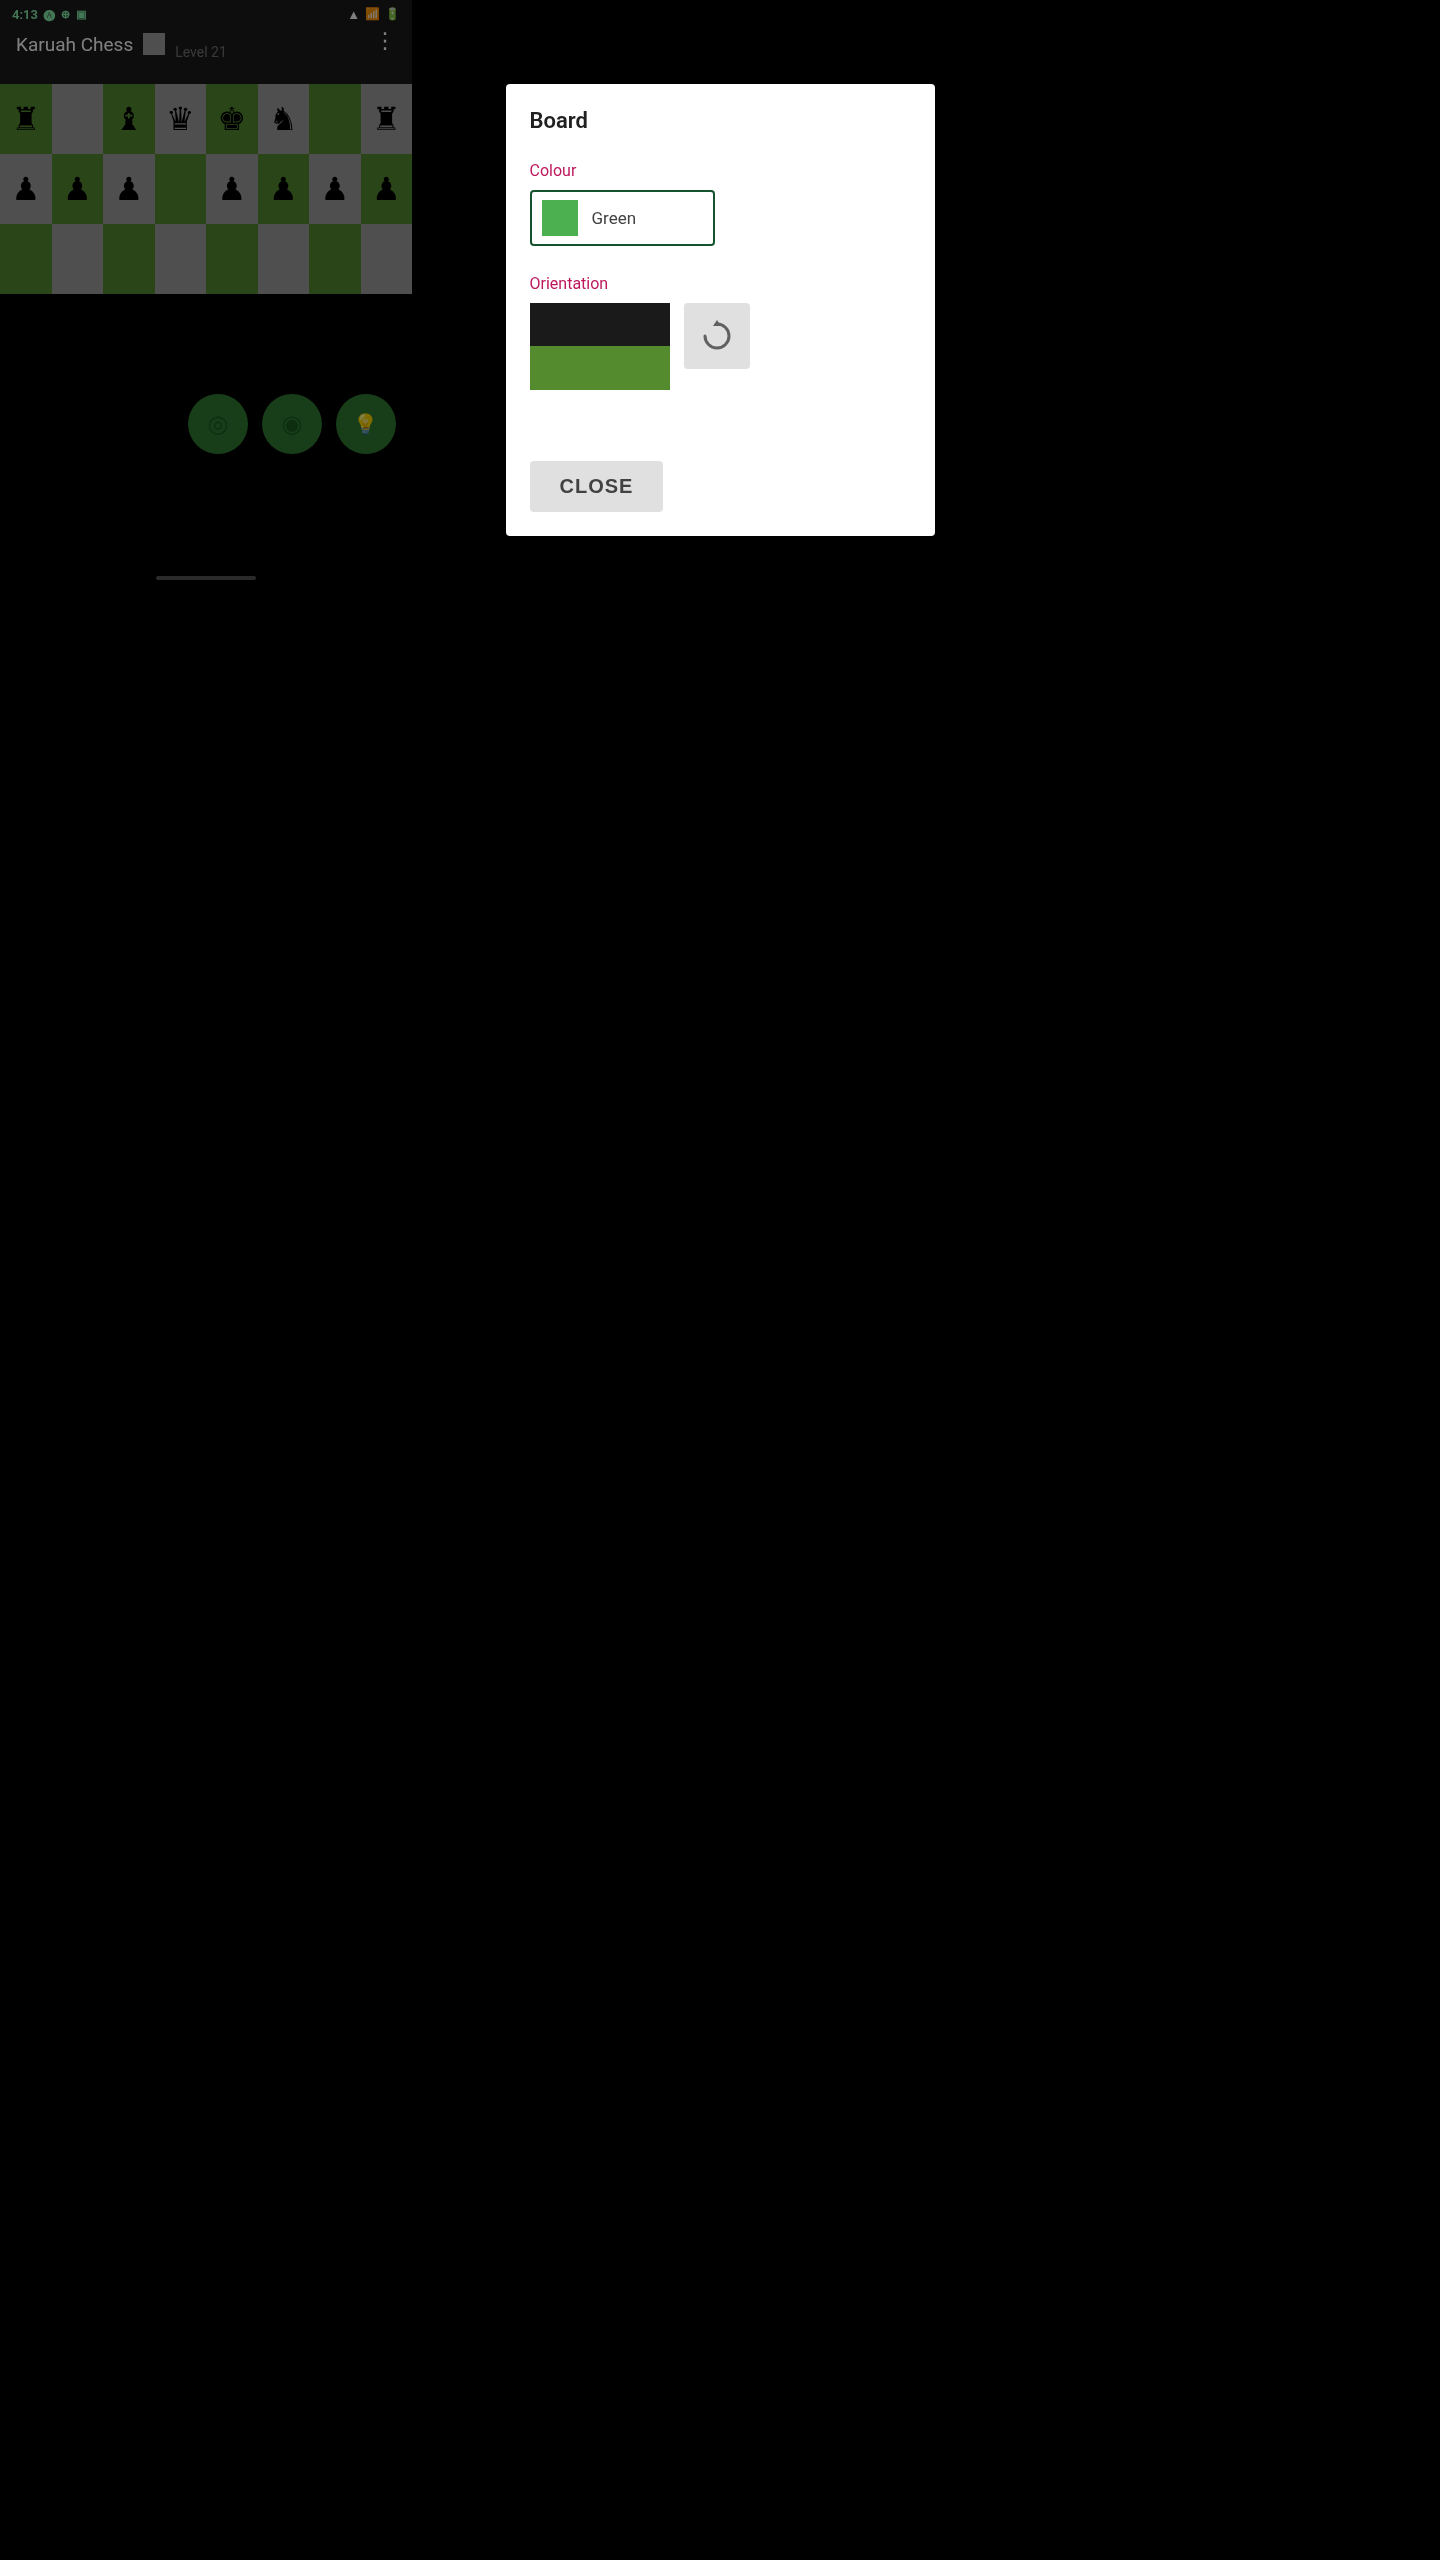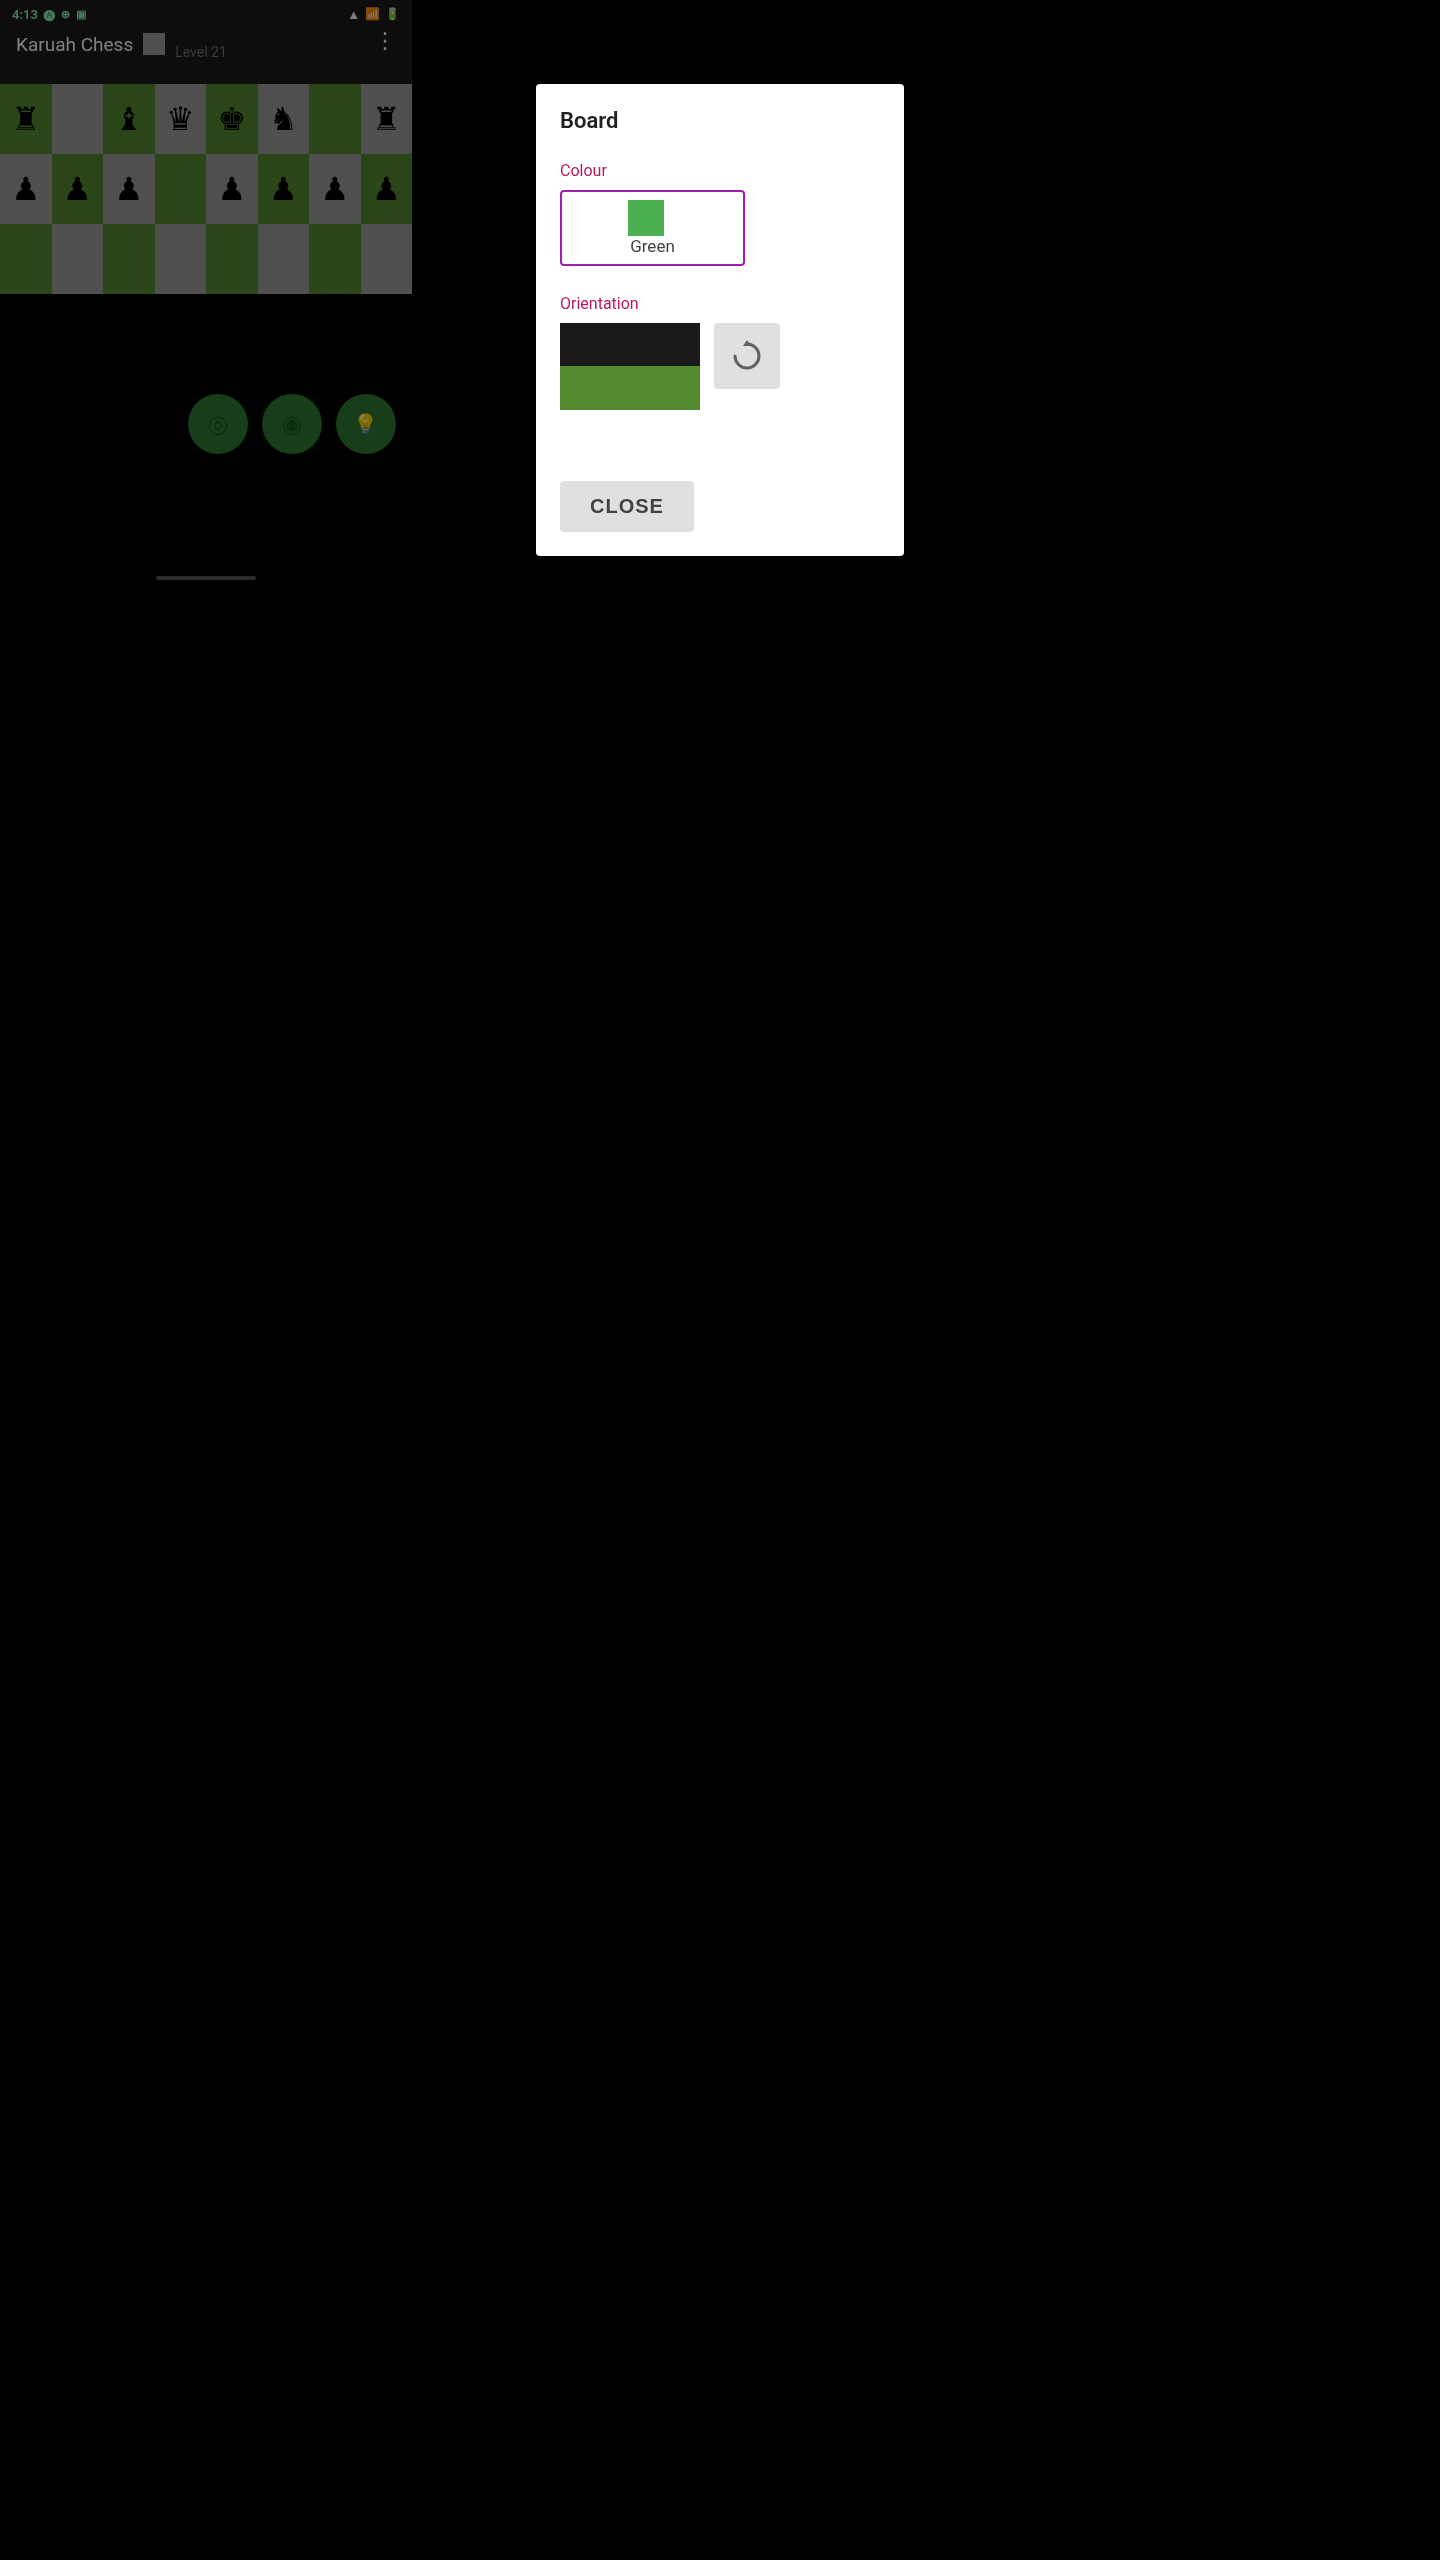--- a/index.html
+++ b/index.html
@@ -106,50 +106,49 @@
       z-index: 10;
       display: flex;
       align-items: flex-start;
       justify-content: center;
       padding-top: 84px;
     }
 
     
     .dialog {
       background: #fff;
-      width: 368px;
+      width: 429px;
       border-radius: 4px;
       padding: 24px 24px 24px 24px;
       z-index: 11;
     }
     .dialog-title {
       font-size: 22px;
       font-weight: 600;
       color: #212121;
       margin-bottom: 28px;
     }
 
     
     .section-label {
       font-size: 16px;
       color: #be185d;
       margin-bottom: 10px;
     }
 
     
     .color-selector {
-      border: 2px solid #a21caf;
+      border: 2px solid #14532d;
       border-radius: 4px;
       display: flex;
       align-items: center;
       padding: 8px 10px;
       width: 185px;
       margin-bottom: 28px;
       cursor: pointer;
-      flex-direction: column;
     }
     .color-swatch {
       width: 36px;
       height: 36px;
       background: #4CAF50;
       margin-right: 14px;
       flex-shrink: 0;
     }
     .color-label {
       font-size: 17px;

